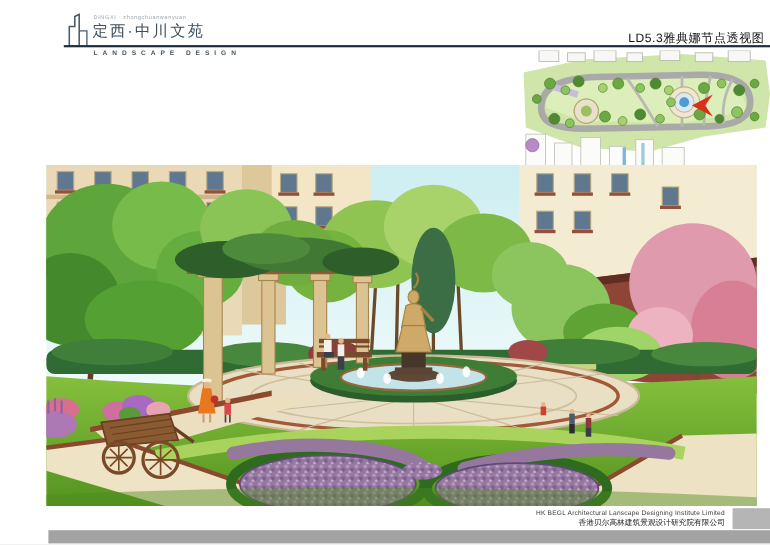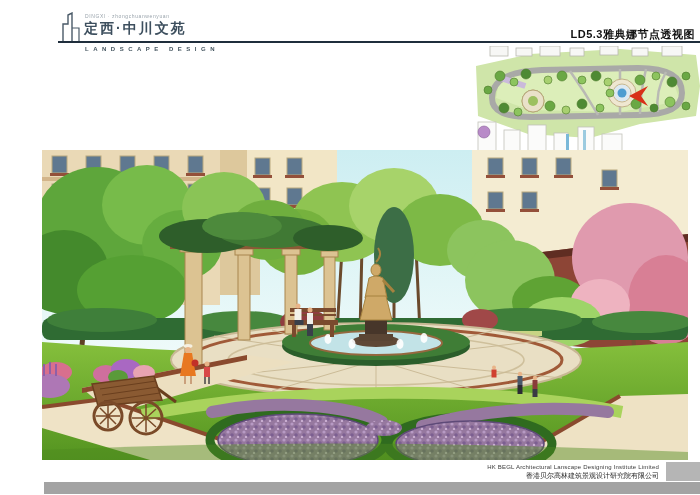--- a/index.html
+++ b/index.html
@@ -3,24 +3,24 @@
 <meta charset="utf-8">
 <style>
   html,body{margin:0;padding:0;background:#e8e8e8;}
   .page{
     position:relative;width:700px;height:495px;background:#ffffff;
     font-family:"Liberation Sans","DejaVu Sans",sans-serif;overflow:hidden;
   }
   
   .logo-icon{position:absolute;left:60px;top:12px;width:22px;height:31px;}
   .logo-tagline{position:absolute;left:85px;top:13px;font-size:5px;letter-spacing:.6px;color:#9aa4ac;}
-  .logo-title{position:absolute;left:84px;top:20px;font-size:14px;font-weight:bold;letter-spacing:2px;color:#3d4f5e;}
+  .logo-title{position:absolute;left:84px;top:20px;font-size:14px;font-weight:normal;letter-spacing:2px;color:#3d4f5e;}
   .header-rule{position:absolute;left:58px;top:41px;width:642px;height:2px;background:#1f2e3c;}
   .logo-subtitle{position:absolute;left:85px;top:46px;font-size:6px;letter-spacing:4.5px;color:#44555f;font-weight:bold;}
-  .sheet-title{position:absolute;right:5px;top:27px;font-size:11px;letter-spacing:.5px;color:#111;font-weight:700;}
+  .sheet-title{position:absolute;right:5px;top:27px;font-size:11px;letter-spacing:.5px;color:#111;font-weight:400;}
   
   .site-plan{position:absolute;left:470px;top:46px;width:230px;height:106px;}
   
   .rendering{position:absolute;left:42px;top:150px;width:646px;height:310px;}
   
   .footer-text{position:absolute;right:41px;top:464px;text-align:right;line-height:1.25;}
   .footer-en{font-size:6px;color:#3a3a3a;letter-spacing:.2px;}
   .footer-cn{font-size:7px;color:#222;}
   .footer-block{position:absolute;left:666px;top:462px;width:34px;height:19px;background:#b5b5b5;}
   .footer-bar{position:absolute;left:44px;top:482px;width:656px;height:12px;background:#a3a3a3;}

